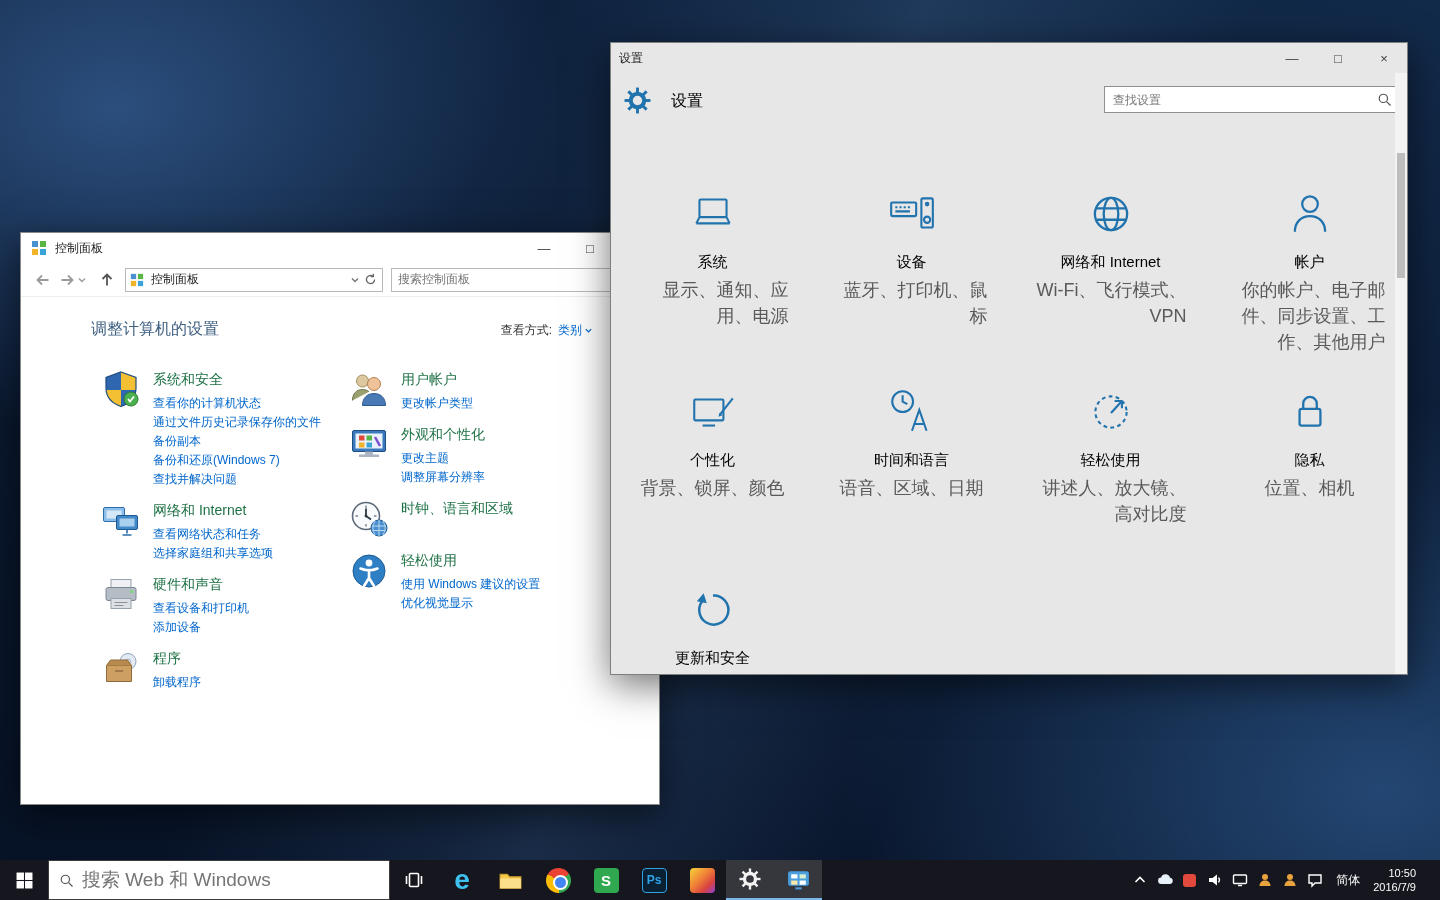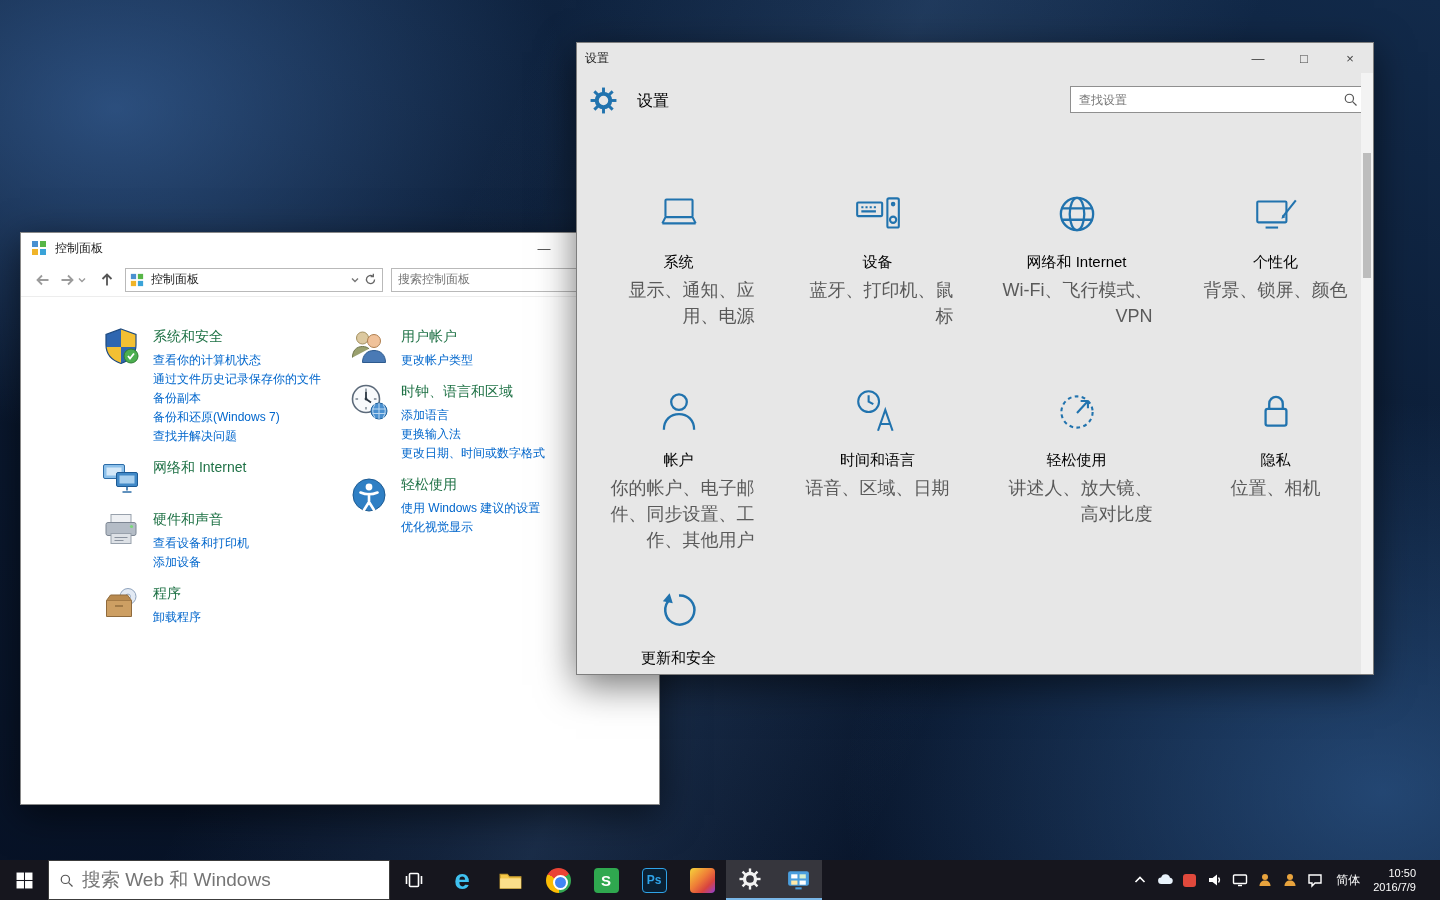--- a/index.html
+++ b/index.html
@@ -50,21 +50,21 @@
   .cp-col{width:248px;flex:none}
   .cp-col.col2{width:260px}
   .cp-cat{display:flex;margin-bottom:12px}
   .cp-icon{width:40px;height:40px;flex:none;cursor:pointer}
   .cp-cat-text{margin-left:12px;width:176px}
   .cp-cat-title{display:block;font-size:14px;line-height:19px;color:var(--cp-category-green,#1e7145);text-decoration:none;cursor:pointer}
   .cp-links{margin-top:5px}
   .cp-link{display:block;font-size:12px;line-height:19px;color:var(--cp-link-blue,#0066cc);text-decoration:none;cursor:pointer}
 
   
-  #settings-window{left:576px;top:42px;width:798px;height:633px;background:var(--settings-window-bg,#e7e7e7);z-index:3;overflow:hidden}
+  #settings-window{left:610px;top:42px;width:798px;height:633px;background:var(--settings-window-bg,#e7e7e7);z-index:3;overflow:hidden}
   #settings-window .titlebar{background:var(--settings-window-bg,#e7e7e7)}
   .s-gear{position:absolute;left:13px;top:44px;width:27px;height:27px;color:var(--settings-icon-blue,#2173ae)}
   .s-title{position:absolute;left:60px;top:48px;font-size:16px;color:#000}
   .s-search{position:absolute;left:493px;top:43px;width:296px;height:27px;background:#fff;border:1px solid #8f8f8f;display:flex;align-items:center}
   .s-search input{flex:1;min-width:0;border:none;outline:none;background:transparent;font-family:inherit;font-size:12px;color:#444;padding:0 8px}
   .s-search svg{width:15px;height:15px;color:#555;margin-right:7px;flex:none}
   .s-grid{position:absolute;left:2px;top:146px;display:grid;grid-template-columns:repeat(4,199px);grid-auto-rows:198px}
   .tile{display:flex;flex-direction:column;align-items:center;text-align:right;cursor:pointer}
   .tile-icon{width:50px;height:50px;color:var(--settings-icon-blue,#2173ae)}
   .tile-title{margin-top:14px;font-size:15px;color:#000}
@@ -367,20 +367,30 @@
         </svg>
     </div>
     <div class="cp-search">
       <input placeholder="搜索控制面板" style="">
       <svg>
           <use href="#sym-search"></use>
         </svg>
     </div>
   </div>
   <div class="cp-content">
+    <div class="cp-head-row">
+      <div class="cp-heading">调整计算机的设置</div>
+      <div class="cp-viewby">
+        <span class="vb-label">查看方式:</span>
+        <span class="vb-value">类别</span>
+        <svg class="vb-chev">
+            <use href="#sym-chevron-down"></use>
+          </svg>
+      </div>
+    </div>
     <div class="cp-cols">
       <div class="cp-col">
         <div class="cp-cat">
           <svg class="cp-icon">
               <use href="#sym-cp-shield"></use>
             </svg>
           <div class="cp-cat-text">
             <a class="cp-cat-title">系统和安全</a>
             <div class="cp-links">
               <a class="cp-link">查看你的计算机状态</a>
@@ -389,20 +399,24 @@
               <a class="cp-link">查找并解决问题</a>
             </div>
           </div>
         </div>
         <div class="cp-cat">
           <svg class="cp-icon">
               <use href="#sym-cp-network"></use>
             </svg>
           <div class="cp-cat-text">
             <a class="cp-cat-title">网络和 Internet</a>
+            <div class="cp-links">
+              <a class="cp-link">查看网络状态和任务</a>
+              <a class="cp-link">选择家庭组和共享选项</a>
+            </div>
           </div>
         </div>
         <div class="cp-cat">
           <svg class="cp-icon">
               <use href="#sym-cp-printer"></use>
             </svg>
           <div class="cp-cat-text">
             <a class="cp-cat-title">硬件和声音</a>
             <div class="cp-links">
               <a class="cp-link">查看设备和打印机</a>
@@ -429,29 +443,36 @@
             </svg>
           <div class="cp-cat-text">
             <a class="cp-cat-title">用户帐户</a>
             <div class="cp-links">
               <a class="cp-link">更改帐户类型</a>
             </div>
           </div>
         </div>
         <div class="cp-cat">
           <svg class="cp-icon">
+              <use href="#sym-cp-display"></use>
+            </svg>
+          <div class="cp-cat-text">
+            <a class="cp-cat-title">外观和个性化</a>
+            <div class="cp-links">
+              <a class="cp-link">更改主题</a>
+              <a class="cp-link">调整屏幕分辨率</a>
+            </div>
+          </div>
+        </div>
+        <div class="cp-cat">
+          <svg class="cp-icon">
               <use href="#sym-cp-clock"></use>
             </svg>
           <div class="cp-cat-text">
             <a class="cp-cat-title">时钟、语言和区域</a>
-            <div class="cp-links">
-              <a class="cp-link">添加语言</a>
-              <a class="cp-link">更换输入法</a>
-              <a class="cp-link">更改日期、时间或数字格式</a>
-            </div>
           </div>
         </div>
         <div class="cp-cat">
           <svg class="cp-icon">
               <use href="#sym-cp-ease"></use>
             </svg>
           <div class="cp-cat-text">
             <a class="cp-cat-title">轻松使用</a>
             <div class="cp-links">
               <a class="cp-link">使用 Windows 建议的设置</a>
@@ -500,31 +521,31 @@
     </div>
     <div class="tile">
       <svg class="tile-icon">
           <use href="#sym-globe"></use>
         </svg>
       <div class="tile-title">网络和 Internet</div>
       <div class="tile-sub">Wi-Fi、飞行模式、VPN</div>
     </div>
     <div class="tile">
       <svg class="tile-icon">
+          <use href="#sym-person"></use>
+        </svg>
+      <div class="tile-title">帐户</div>
+      <div class="tile-sub">你的帐户、电子邮件、同步设置、工作、其他用户</div>
+    </div>
+    <div class="tile">
+      <svg class="tile-icon">
           <use href="#sym-personalization"></use>
         </svg>
       <div class="tile-title">个性化</div>
       <div class="tile-sub">背景、锁屏、颜色</div>
-    </div>
-    <div class="tile">
-      <svg class="tile-icon">
-          <use href="#sym-person"></use>
-        </svg>
-      <div class="tile-title">帐户</div>
-      <div class="tile-sub">你的帐户、电子邮件、同步设置、工作、其他用户</div>
     </div>
     <div class="tile">
       <svg class="tile-icon">
           <use href="#sym-timelang"></use>
         </svg>
       <div class="tile-title">时间和语言</div>
       <div class="tile-sub">语音、区域、日期</div>
     </div>
     <div class="tile">
       <svg class="tile-icon">

